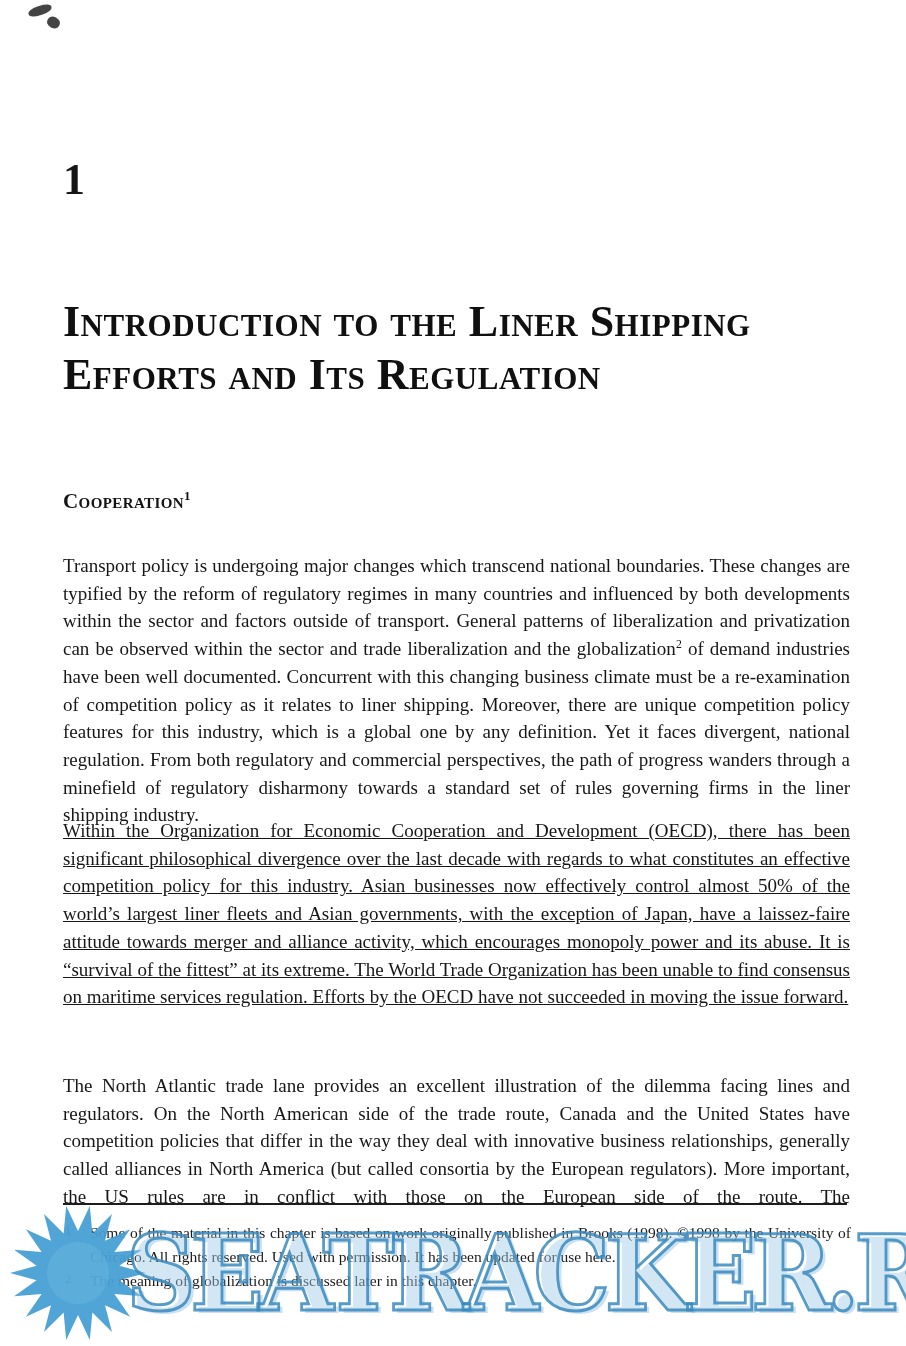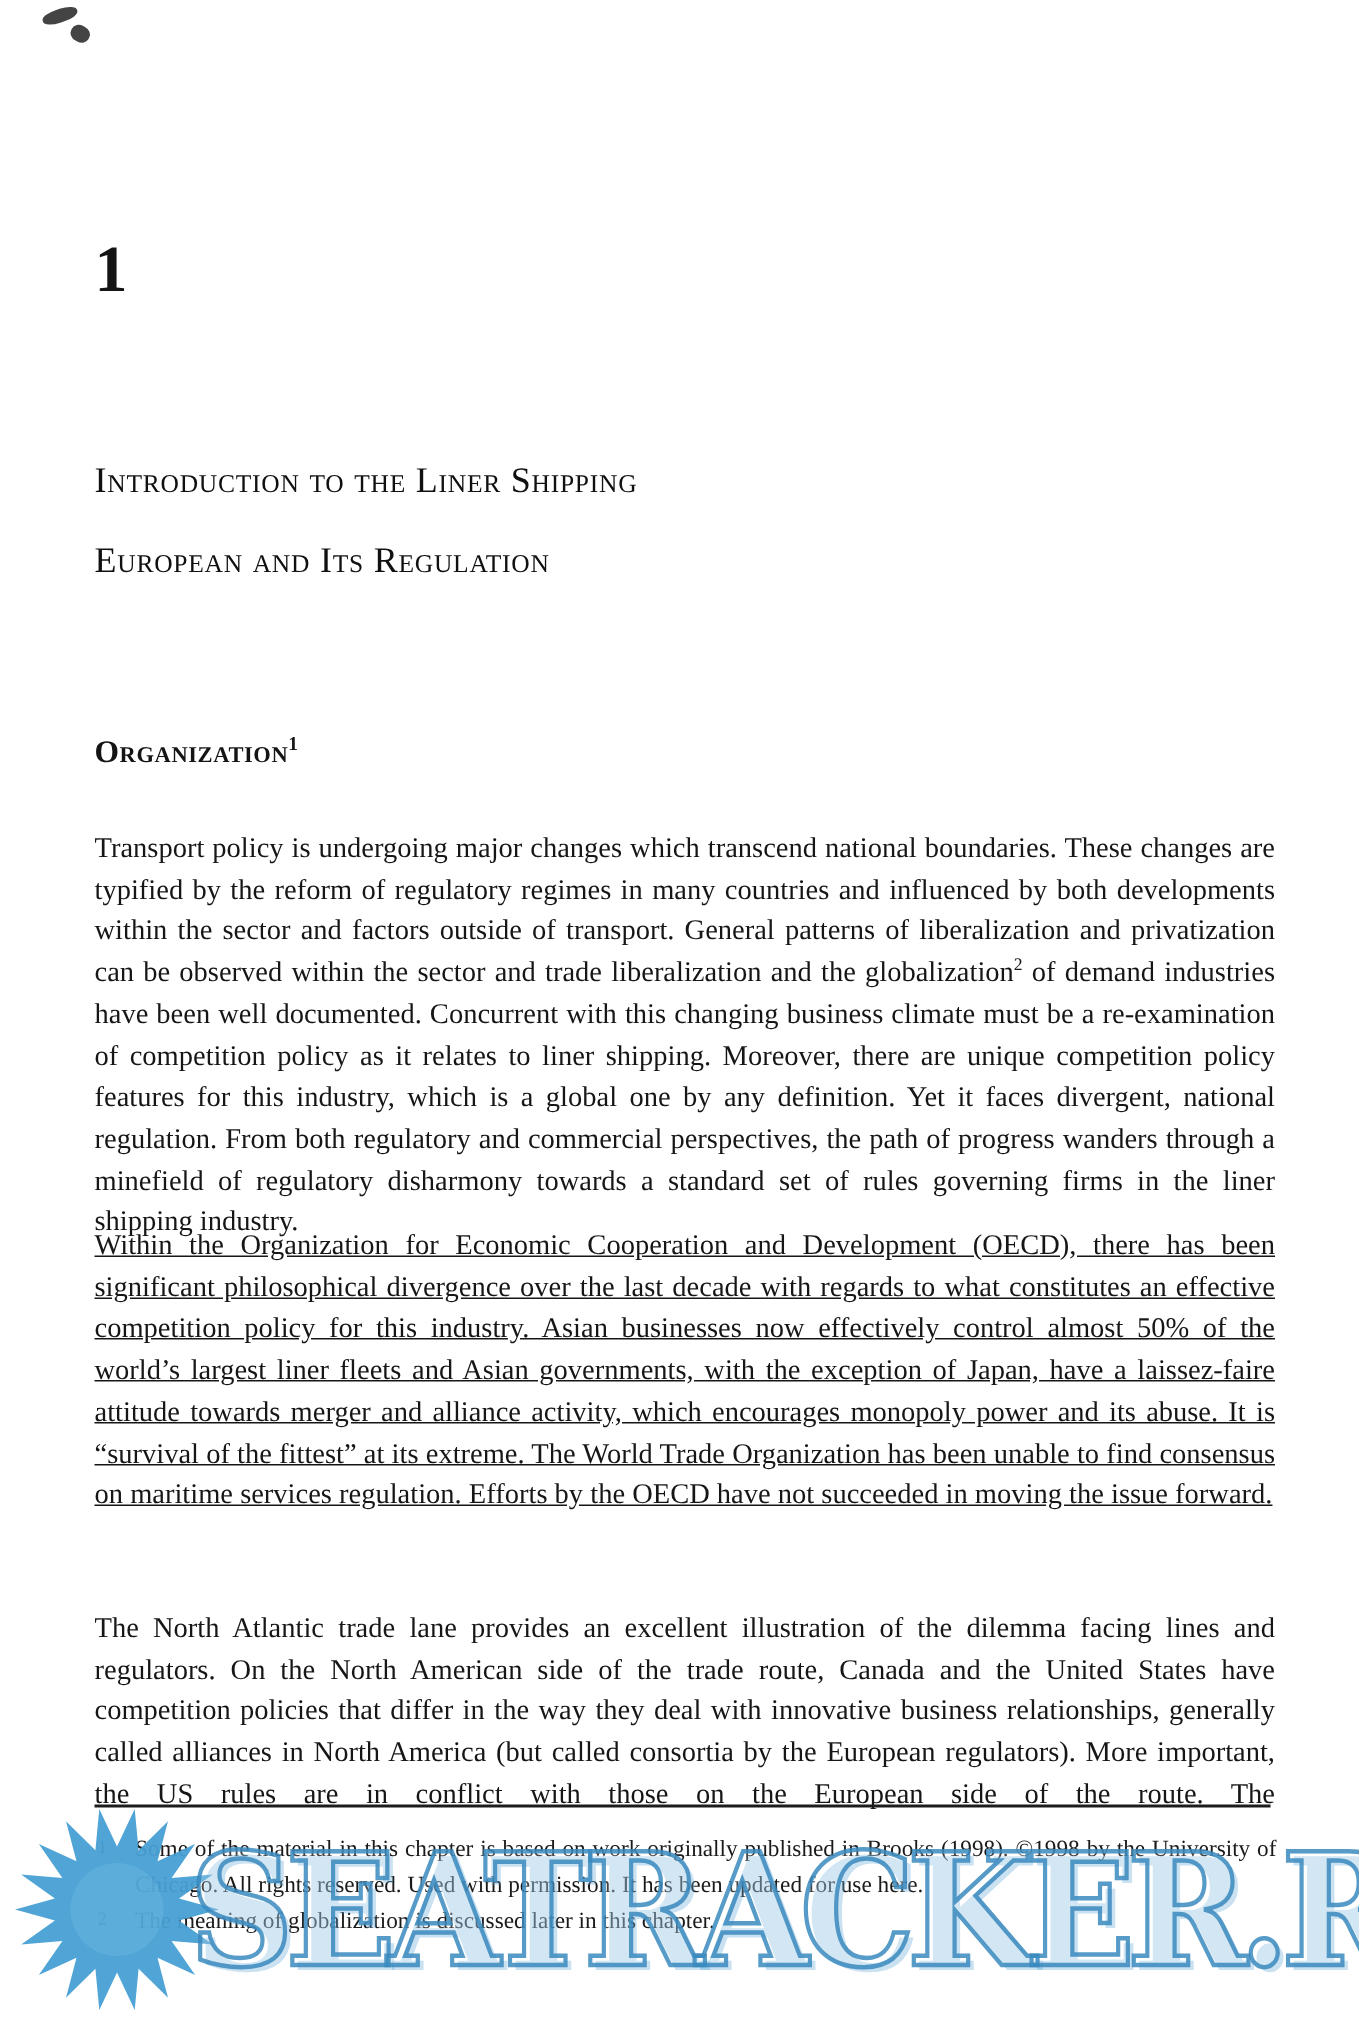--- a/index.html
+++ b/index.html
@@ -16,21 +16,21 @@
   .scan-artifact { position: absolute; background: #232323; border-radius: 45%; opacity: 0.85; }
   .artifact-1 { left: 28px; top: 6px; width: 24px; height: 9px; transform: rotate(-18deg); }
   .artifact-2 { left: 47px; top: 17px; width: 13px; height: 11px; transform: rotate(28deg); }
 
   .chapter-number {
     position: absolute; left: 63px; top: 158px;
     font-size: 44px; font-weight: 700; line-height: 1;
   }
   .chapter-title {
     position: absolute; left: 63px; top: 295px;
-    font-size: 24px; font-weight: 400; line-height: 53px;
+    font-size: 44px; font-weight: 700; line-height: 53px;
     font-variant: small-caps; letter-spacing: 0.5px;
     color: #101010;
   }
   .chapter-title .title-line { display: block; }
 
   .section-heading {
     position: absolute; left: 63px; top: 489px;
     font-size: 21px; font-weight: 700;
     font-variant: small-caps; letter-spacing: 0.4px;
   }
@@ -80,24 +80,24 @@
 
 <div class="page">
 
   <div class="scan-artifact artifact-1"></div>
   <div class="scan-artifact artifact-2"></div>
 
   <div class="chapter-number">1</div>
 
   <h1 class="chapter-title">
     <span class="title-line">Introduction to the Liner Shipping</span>
-    <span class="title-line">European and Its Regulation</span>
+    <span class="title-line">Efforts and Its Regulation</span>
   </h1>
 
-  <h2 class="section-heading"><span>Organization</span><sup class="fn-ref">1</sup></h2>
+  <h2 class="section-heading"><span>Cooperation</span><sup class="fn-ref">1</sup></h2>
 
   <p class="body-para para-1"><span>Transport policy is undergoing major changes which transcend national boundaries. These changes are typified by the reform of regulatory regimes in many countries and influenced by both developments within the sector and factors outside of transport. General patterns of liberalization and privatization can be observed within the sector and trade liberalization and the globalization</span><sup class="fn-ref">2</sup><span> of demand industries have been well documented. Concurrent with this changing business climate must be a re-examination of competition policy as it relates to liner shipping. Moreover, there are unique competition policy features for this industry, which is a global one by any definition. Yet it faces divergent, national regulation. From both regulatory and commercial perspectives, the path of progress wanders through a minefield of regulatory disharmony towards a standard set of rules governing firms in the liner shipping industry.</span></p>
 
   <p class="body-para para-2">Within the Organization for Economic Cooperation and Development (OECD), there has been significant philosophical divergence over the last decade with regards to what constitutes an effective competition policy for this industry. Asian businesses now effectively control almost 50% of the world’s largest liner fleets and Asian governments, with the exception of Japan, have a laissez-faire attitude towards merger and alliance activity, which encourages monopoly power and its abuse. It is “survival of the fittest” at its extreme. The World Trade Organization has been unable to find consensus on maritime services regulation. Efforts by the OECD have not succeeded in moving the issue forward.</p>
 
   <p class="body-para para-3">The North Atlantic trade lane provides an excellent illustration of the dilemma facing lines and regulators. On the North American side of the trade route, Canada and the United States have competition policies that differ in the way they deal with innovative business relationships, generally called alliances in North America (but called consortia by the European regulators). More important, the US rules are in conflict with those on the European side of the route. The</p>
 
   <hr class="footnote-rule">
 
   <div class="footnotes">

